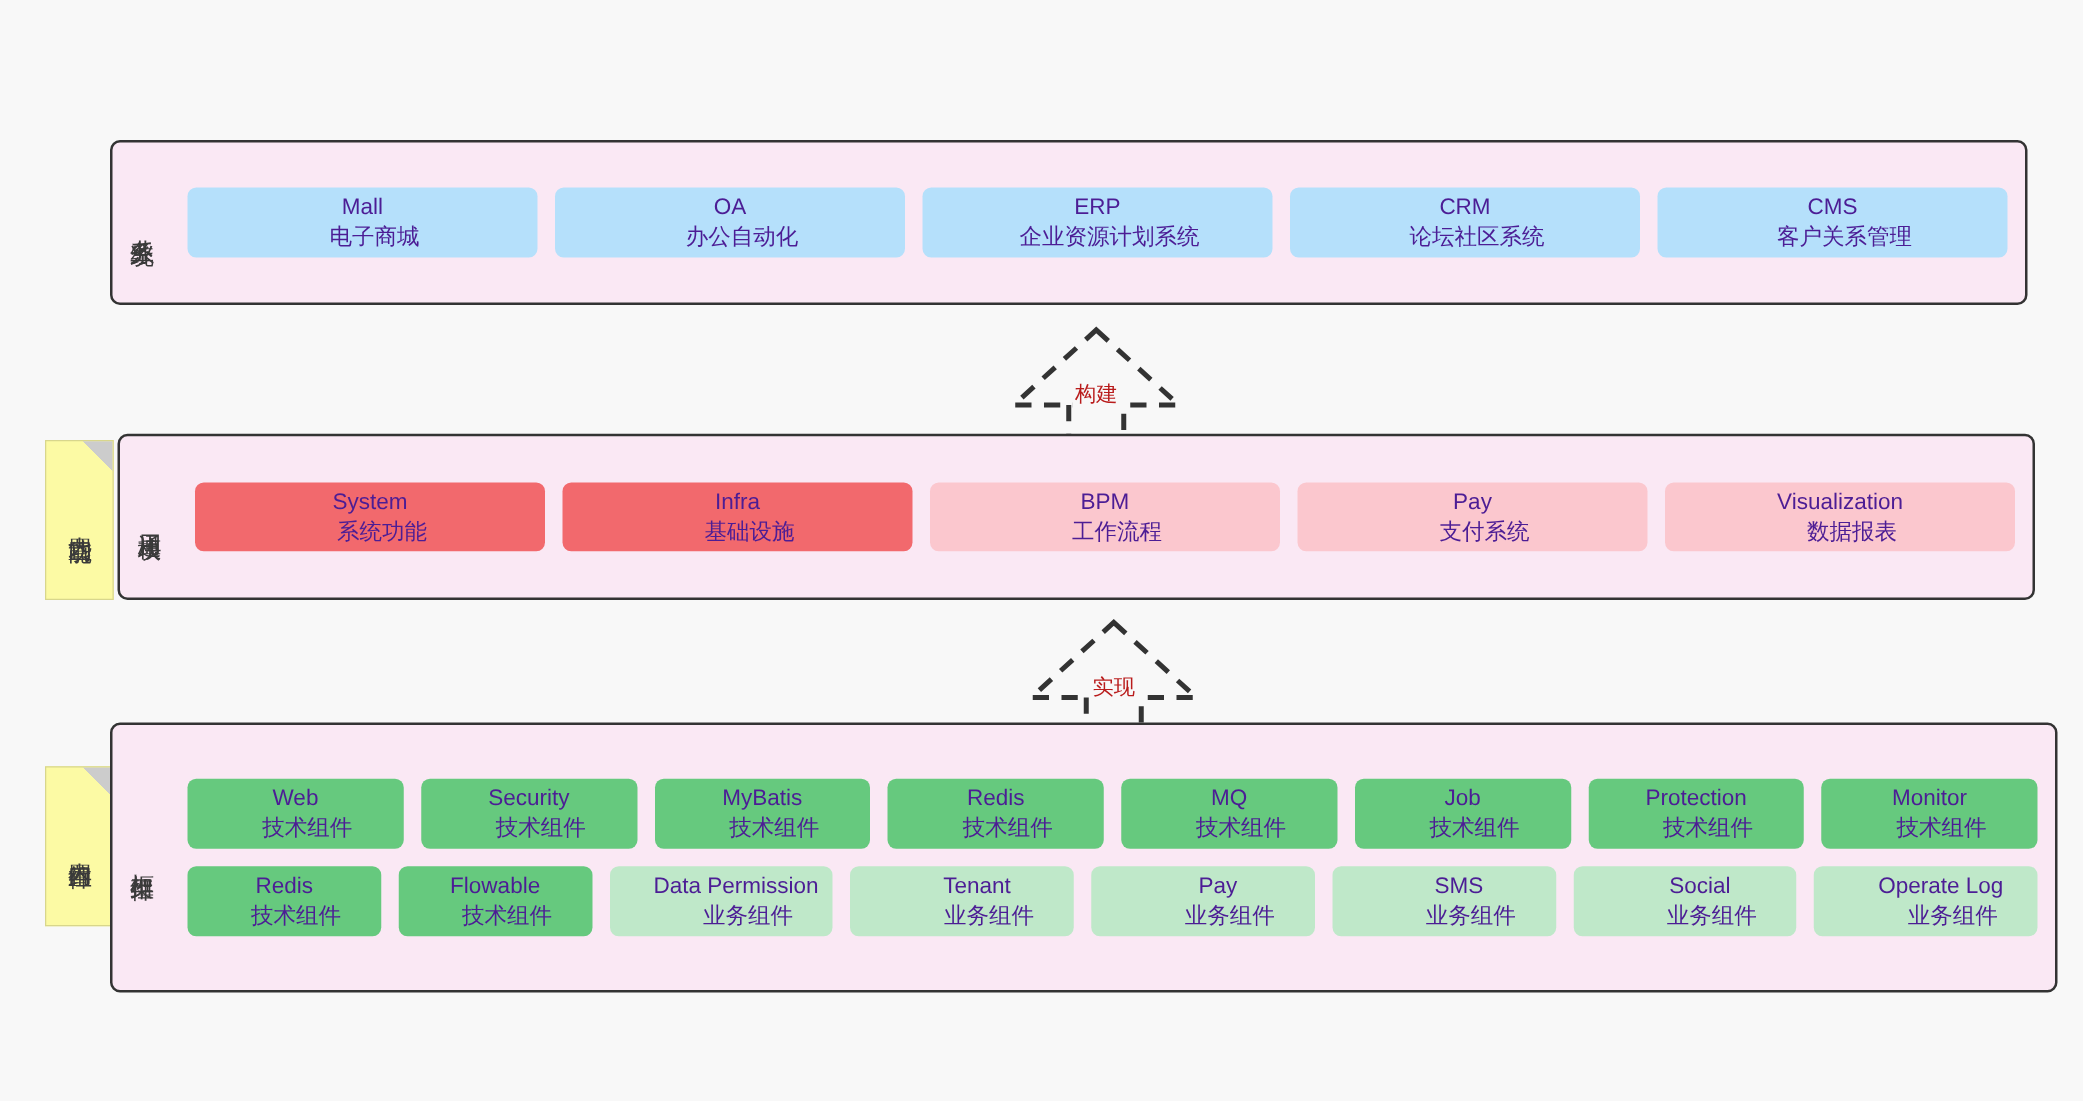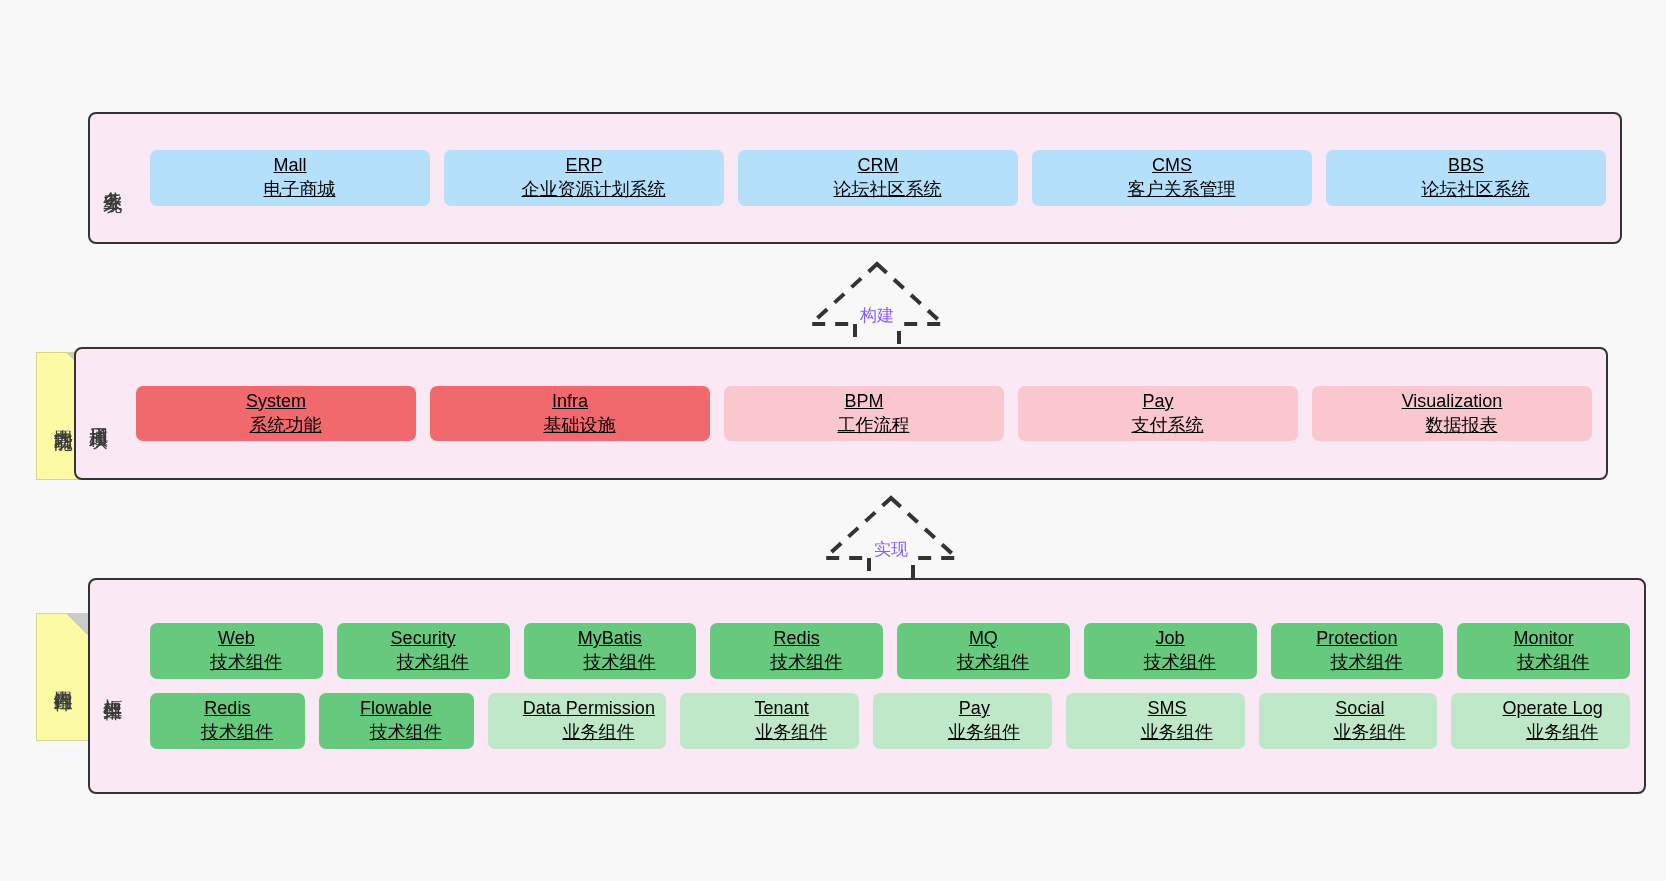--- a/index.html
+++ b/index.html
@@ -65,24 +65,23 @@
   .node {
     flex: 1 1 0;
     border-radius: 7px;
     display: flex;
     flex-direction: column;
     align-items: center;
     justify-content: center;
     text-align: center;
     font-size: 18px;
     line-height: 1.33;
-    color: #000000;
+    color: #4c1d95;
     padding: 4px 6px;
     min-width: 0;
-    text-decoration: underline;
   }
   .node .en { white-space: nowrap; }
   .node .cn { white-space: nowrap; margin-left: 19px; }
   .node.wrap .en { white-space: normal; }
 
   .node.blue     { background: #b5e0fb; }
   .node.red      { background: #f2696d; }
   .node.pink     { background: #fbc7ce; }
   .node.green    { background: #66c97e; }
   .node.ltgreen  { background: #bfe8c9; padding-left: 30px; }
@@ -121,79 +120,79 @@
   }
   .arrow svg { display: block; overflow: visible; }
   .arrow .alabel {
     position: absolute;
     left: 50%;
     top: 42px;
     transform: translateX(-50%);
     background: #f8f8f8;
     padding: 0 2px;
     font-size: 17px;
-    color: #8b5cf6;
+    color: #b91c1c;
     white-space: nowrap;
     user-select: none;
   }
 </style>
 </head>
 <body>
 
 <div id="canvas">
 
   <div class="layer" id="layer-business" style="left:88px; top:112px; width:1534px; height:132px;">
     <div class="layer-title">业务系统</div>
     <div class="layer-body">
       <div class="row">
 
         <div class="node blue">
           <span class="en">Mall</span>
           <span class="cn">电子商城</span>
         </div>
 
+        <div class="node blue">
+          <span class="en">OA</span>
+          <span class="cn">办公自动化</span>
+        </div>
 
         <div class="node blue">
           <span class="en">ERP</span>
           <span class="cn">企业资源计划系统</span>
         </div>
 
         <div class="node blue">
           <span class="en">CRM</span>
           <span class="cn">论坛社区系统</span>
         </div>
 
         <div class="node blue">
           <span class="en">CMS</span>
           <span class="cn">客户关系管理</span>
         </div>
 
-        <div class="node blue">
-          <span class="en">BBS</span>
-          <span class="cn">论坛社区系统</span>
-        </div>
 
       </div>
     </div>
   </div>
 
   <div class="arrow" id="arrow-build" style="left:797px; top:262px;">
     <svg width="160" height="100" viewBox="0 0 160 100" aria-hidden="true">
       <path d="M 80 2 L 146 62 L 14 62 Z" fill="none" stroke="#333333" stroke-width="4" stroke-dasharray="13 10" stroke-linejoin="miter"></path>
       <path d="M 58 62 L 58 96 L 102 96 L 102 62" fill="none" stroke="#333333" stroke-width="4" stroke-dasharray="13 10"></path>
     </svg>
     <div class="alabel">构建</div>
   </div>
 
   <div class="note" id="note-common" style="left:36px; top:352px; width:55px; height:128px;">
     <span class="fold"></span>
     <span>内置功能</span>
   </div>
 
-  <div class="layer" id="layer-common" style="left:74px; top:347px; width:1534px; height:133px;">
+  <div class="layer" id="layer-common" style="left:94px; top:347px; width:1534px; height:133px;">
     <div class="layer-title">通用模块</div>
     <div class="layer-body">
       <div class="row">
 
         <div class="node red">
           <span class="en">System</span>
           <span class="cn">系统功能</span>
         </div>
 
         <div class="node red">

